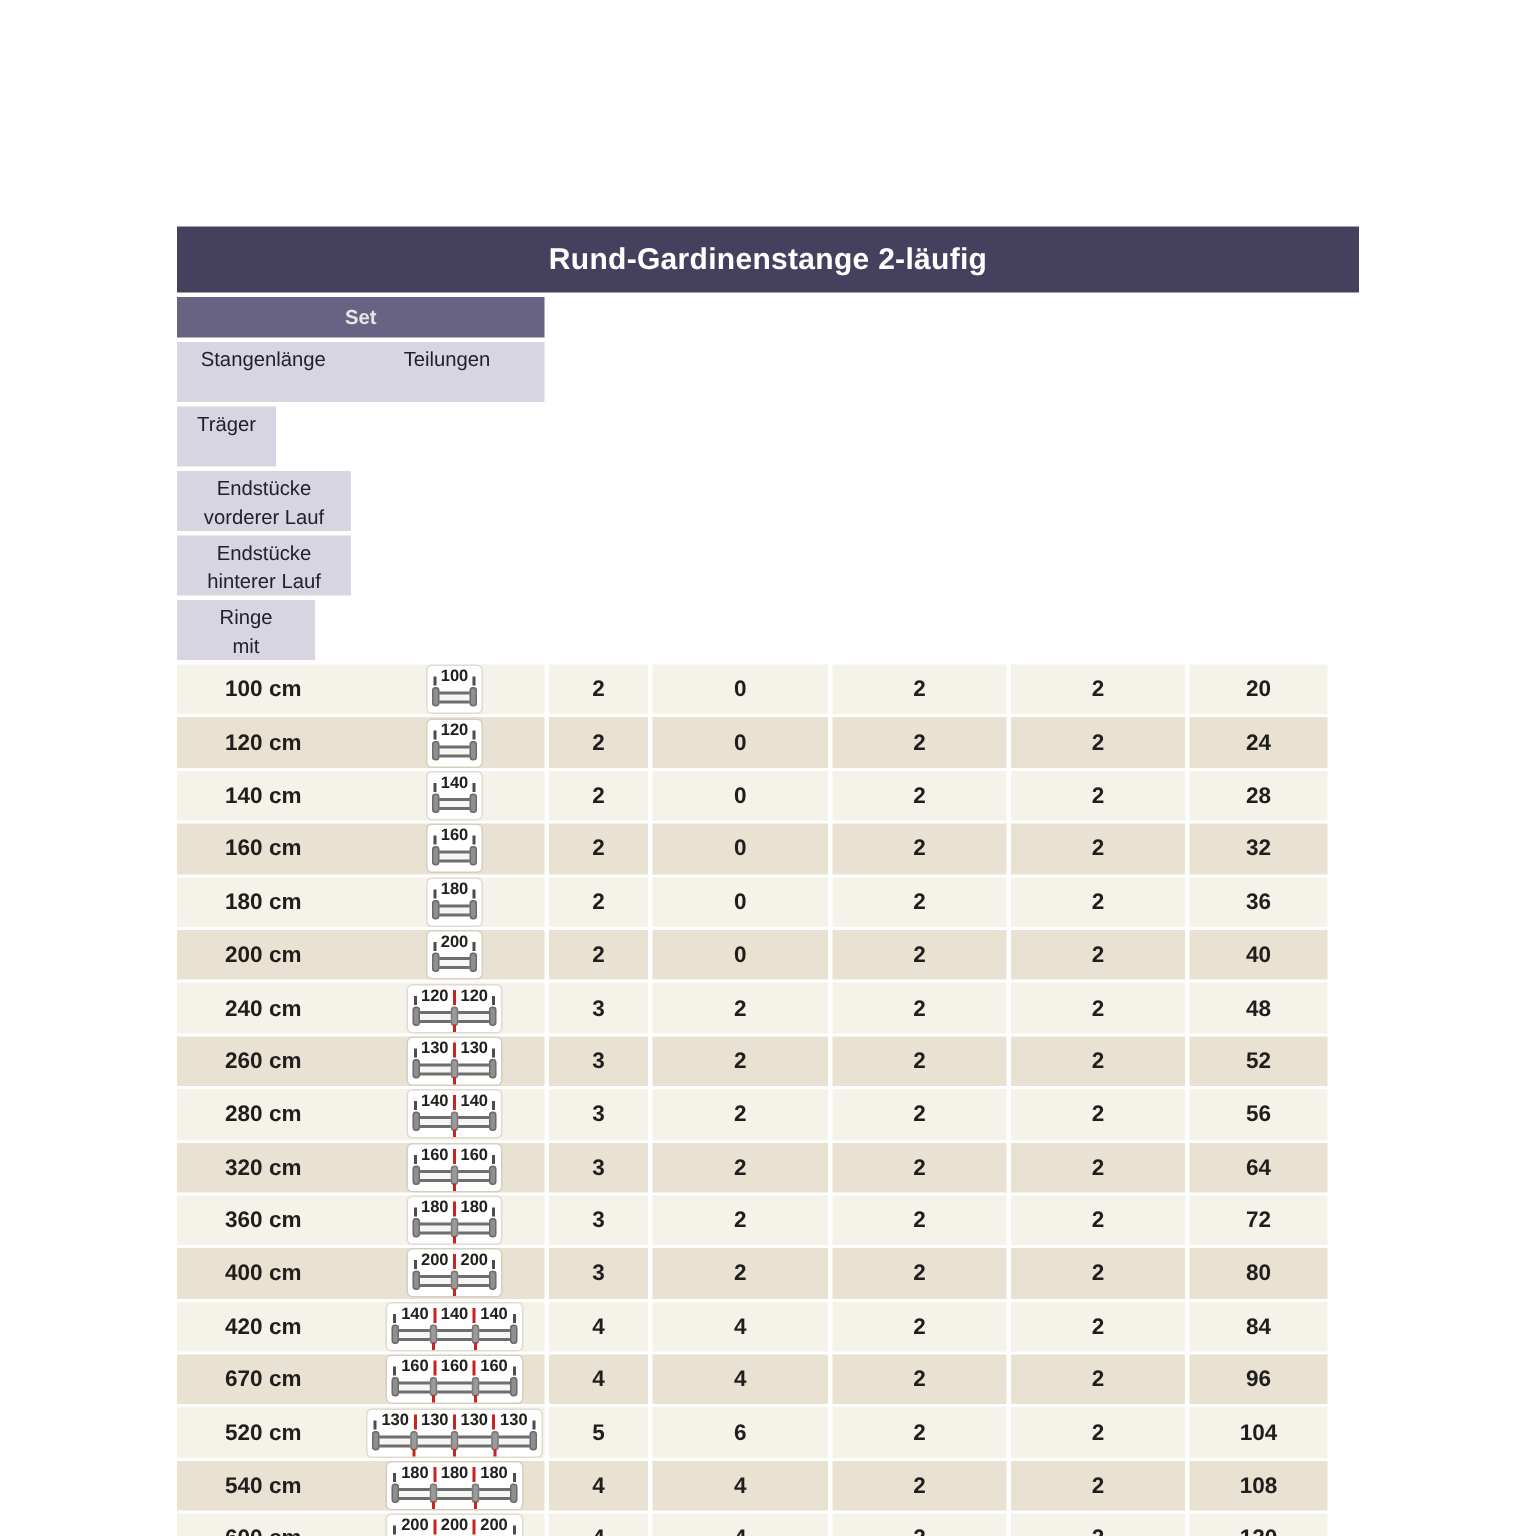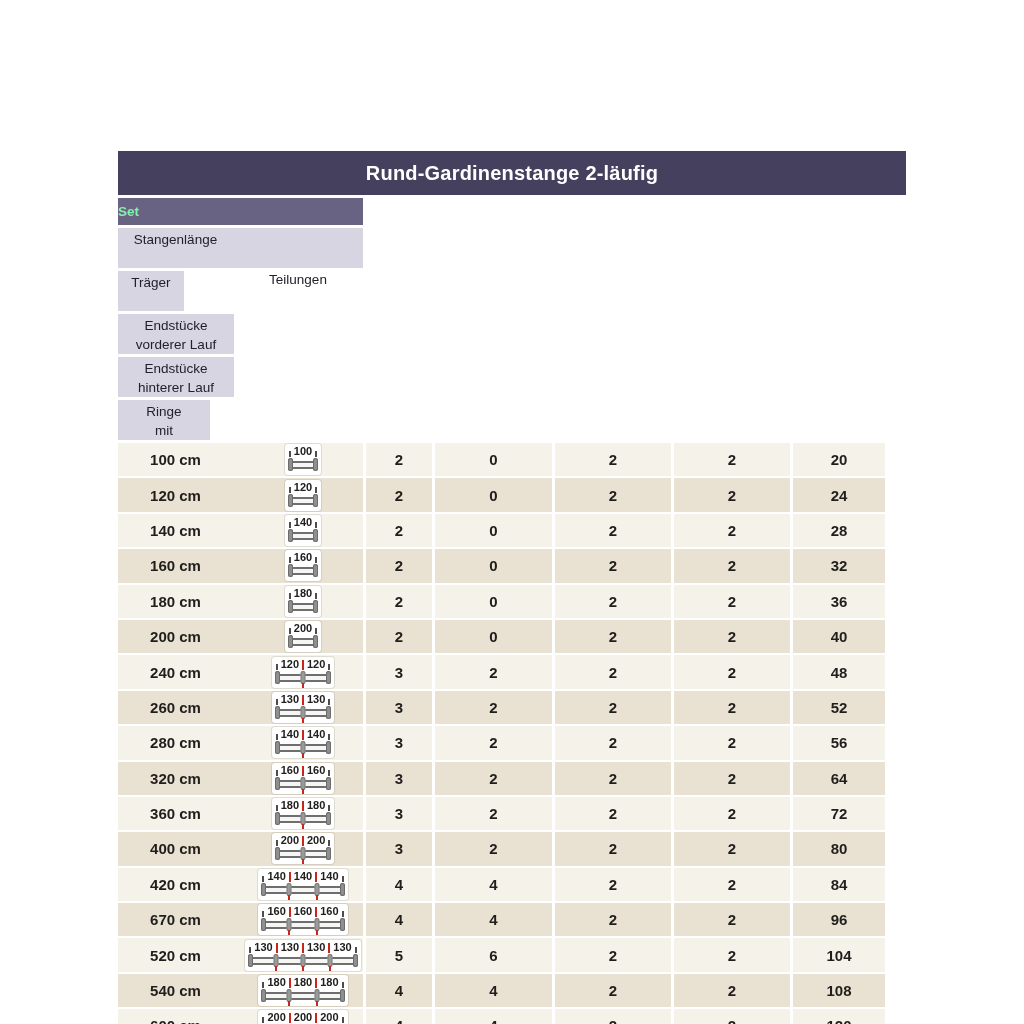--- a/index.html
+++ b/index.html
@@ -12,37 +12,37 @@
     position:absolute;left:118px;top:151px;width:788px;
   }
   .title-bar{
     height:44px;background:#46405f;color:#fff;
     display:flex;align-items:center;justify-content:center;
     font-size:20px;font-weight:bold;letter-spacing:.2px;
     margin-bottom:3px;
   }
   .group-row{display:flex;gap:3px;margin-bottom:3px;}
   .group-cell{
-    background:#696383;color:#86efac;height:27px;
-    display:flex;align-items:center;
+    background:#696383;color:#e5e5e5;height:27px;
+    display:flex;align-items:center;justify-content:center;
     font-size:13.5px;font-weight:bold;
   }
   .group-set{width:245px;}
   .group-comp{width:540px;}
   .colhead-row{display:flex;gap:3px;margin-bottom:3px;flex-direction:column;}
   .colhead-cell{
     background:#d8d5e2;color:#22212b;height:40px;
     display:flex;align-items:flex-start;justify-content:center;
     font-size:13.5px;line-height:19px;padding-top:2px;box-sizing:border-box;
     text-align:center;white-space:pre-line;
   }
   .colhead-set{width:245px;display:flex;padding-top:2px;}
   .colhead-set .sub{display:flex;align-items:flex-start;justify-content:center;}
   .colhead-set .sub.len{width:115px;}
-  .colhead-set .sub.teil{flex:1;margin-top:40px;}
+  .colhead-set .sub.teil{flex:1;}
   .w-traeger{width:66px;}
   .w-verb{width:117px;}
   .w-ev{width:116px;}
   .w-eh{width:116px;}
   .w-ringe{width:92px;}
   .trow{display:flex;gap:3px;margin-bottom:2px;height:33.4px;}
   .trow.light .cell{background:#f4f2e9;}
   .trow.dark  .cell{background:#e9e2d2;}
   .cell{
     display:flex;align-items:center;justify-content:center;

